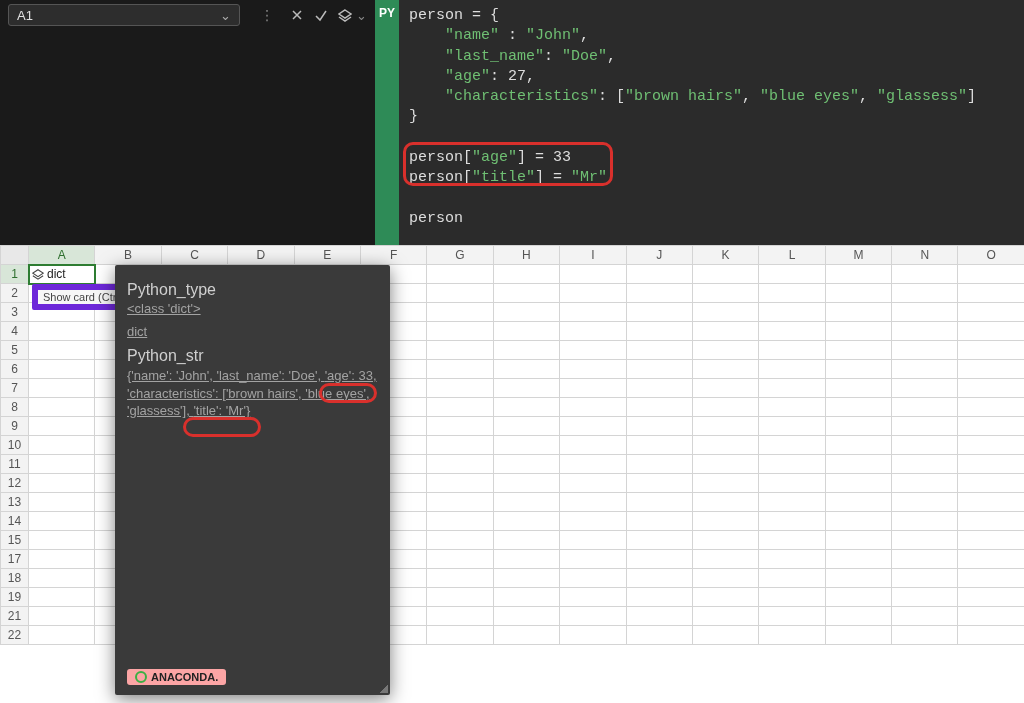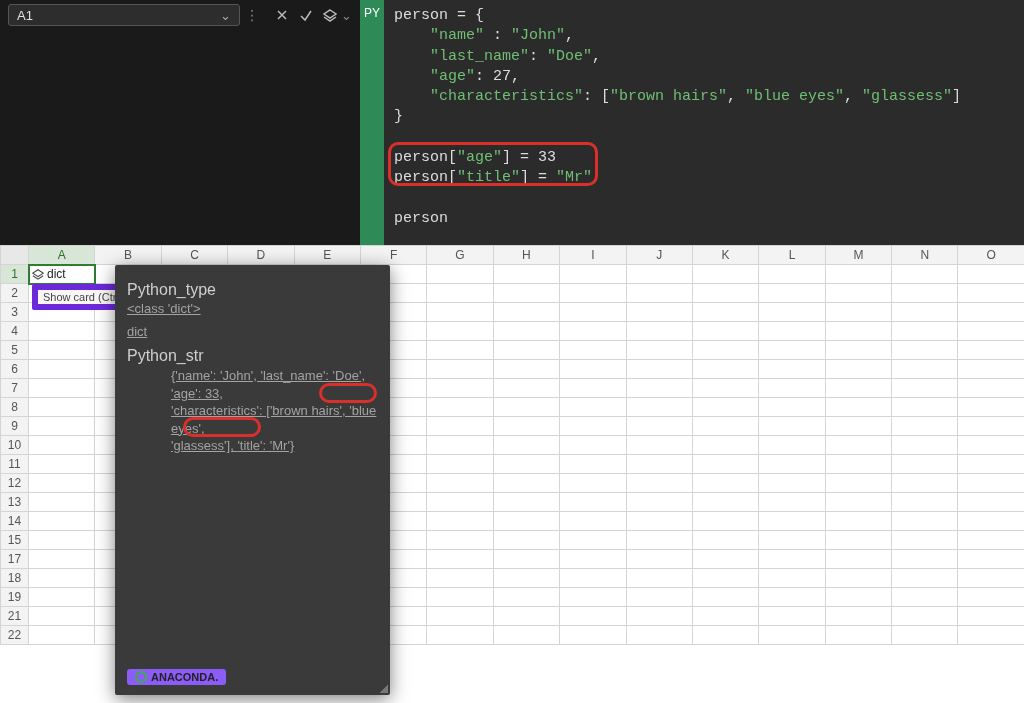--- a/index.html
+++ b/index.html
@@ -7,21 +7,21 @@
     width: 1024px; height: 703px;
     font-family: "Segoe UI", Arial, sans-serif;
     background: #1a1a1a; overflow: hidden;
     font-size: 13px;
   }
 
   
   .top { display: flex; align-items: flex-start; height: 245px; }
 
   .namebox-wrap {
-    display: flex; align-items: center; gap: 5px;
+    display: flex; align-items: center; gap: 20px;
     padding: 6px 8px; height: 30px;
   }
   .namebox {
     width: 232px; height: 22px;
     background: #2d2d2d; color: #e0e0e0;
     border: 1px solid #555; border-radius: 3px;
     padding: 0 8px; display: flex; align-items: center;
     justify-content: space-between;
   }
   .namebox .chev { color:#aaa; }
@@ -35,21 +35,21 @@
     width: 22px; height: 20px; border-radius: 3px;
     display:flex; align-items:center; justify-content:center;
     color:#bbb; border:1px solid transparent;
   }
   .fx-btn svg { width:14px; height:14px; stroke:#bbb; stroke-width:1.5; fill:none; }
 
   .py-badge {
     width: 24px; align-self: stretch;
     background:#2e8b57; color:#fff;
     display:flex; align-items:flex-start; justify-content:center;
-    font-weight:400; font-size:12px; padding-top:6px;
+    font-weight:700; font-size:12px; padding-top:6px;
     margin-left:4px;
   }
 
   .code-area {
     flex:1; align-self:stretch;
     background:#2b2b2b; color:#ddd;
     font-family:"Consolas","Courier New",monospace;
     font-size:15px; line-height:1.35;
     padding:6px 10px; position:relative; white-space:pre;
   }
@@ -92,24 +92,24 @@
   
   .card {
     position:absolute; left:115px; top:20px;
     width:275px; height:430px;
     background:#3a3a3a; color:#e6e6e6;
     border-radius:2px; box-shadow:0 4px 18px rgba(0,0,0,.5);
     padding:10px 12px; font-size:13px;
   }
   .card h4 { font-weight:400; color:#cfcfcf; margin-top:6px; margin-bottom:2px; font-size:16px;}
   .card .val { color:#a3a3a3; margin-bottom:8px;text-decoration:underline; }
-  .card .pystr { line-height:1.35;margin-left:44px; }
+  .card .pystr { line-height:1.35; }
   .card .anaconda {
     position:absolute; left:12px; bottom:10px;
-    background:#8b5cf6; border-radius:3px; padding:2px 8px;
+    background:#fca5a5; border-radius:3px; padding:2px 8px;
     display:flex; align-items:center; gap:4px;
     font-size:11px; font-weight:700; color:#222;
   }
   .card .anaconda .ring {
     width:12px;height:12px;border:2px solid #3cb043;border-radius:50%;
   }
   .card-highlight {
     position:absolute; border:3px solid #d9302c; border-radius:10px;
     pointer-events:none;
   }

